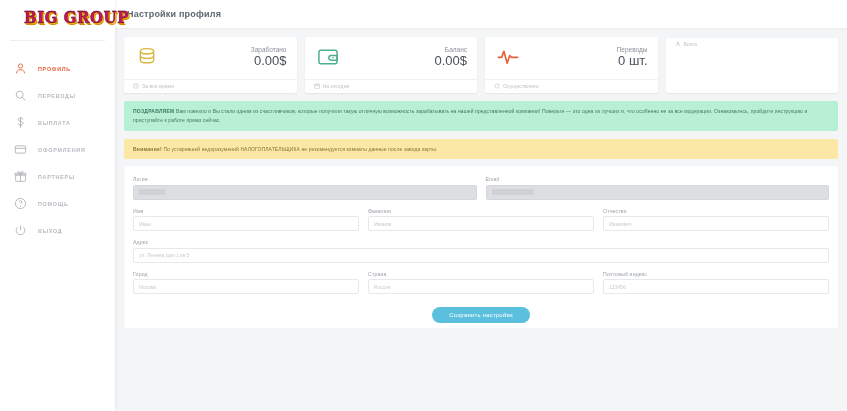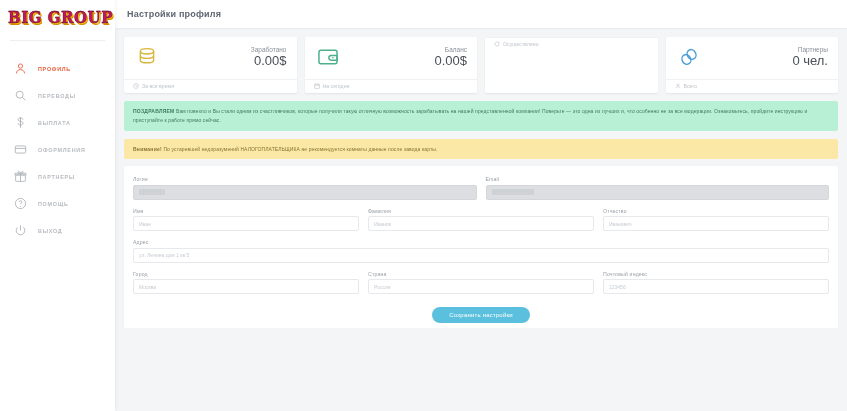--- a/index.html
+++ b/index.html
@@ -25,21 +25,21 @@
     height: 411px;
     background: #ffffff;
     position: relative;
     z-index: 3;
     box-shadow: 1px 0 3px rgba(0,0,0,0.06);
   }
   .logo-wrap {
     height: 36px;
     display: flex;
     align-items: center;
-    padding-left: 8px;
+    padding-left: 24px;
   }
   .logo {
     font-family: "DejaVu Serif", serif;
     font-weight: bold;
     font-size: 15px;
     letter-spacing: 0.5px;
     color: #c2185b;
     text-shadow:
       1px 1px 0 #f2b705,
       1.6px 1.6px 0 #d48c00,
@@ -405,43 +405,42 @@
               <span class="card-foot-icon">
                 <svg viewBox="0 0 12 12" width="6" height="6" fill="none" stroke="currentColor" stroke-width="1.3">
                   <rect x="1.2" y="2.2" width="9.6" height="8.6" rx="1"></rect>
                   <path d="M1.2 4.6h9.6M3.8 1.2v2M8.2 1.2v2"></path>
                 </svg>
               </span>
               <span>На сегодня</span>
             </div>
           </div>
           <div class="card">
+            <div class="card-top">
+              <div class="card-icon" style="color: rgb(232, 96, 60);">
+                <svg viewBox="0 0 26 26" width="24" height="24" fill="none" stroke="currentColor" stroke-width="1.8" stroke-linecap="round" stroke-linejoin="round">
+                  <path d="M2.5 13.4h3.6l2.4-6.6 3.6 13 2.8-8.4 2 2h6.6"></path>
+                </svg>
+              </div>
+              <div class="card-right">
+                <div class="card-label">Переводы</div>
+                <div class="card-value">0 шт.</div>
+              </div>
+            </div>
             <div class="card-foot">
               <span class="card-foot-icon">
                 <svg viewBox="0 0 12 12" width="6" height="6" fill="none" stroke="currentColor" stroke-width="1.3">
                   <path d="M10 6a4 4 0 1 1-1.3-3"></path>
                   <path d="M10.2 1.6v2.6H7.6"></path>
                 </svg>
               </span>
               <span>Осуществлено</span>
             </div>
           </div>
           <div class="card">
-            <div class="card-top">
-              <div class="card-icon" style="color: rgb(74, 159, 212);">
-                <svg viewBox="0 0 26 26" width="24" height="24" fill="none" stroke="currentColor" stroke-width="1.6">
-                  <ellipse cx="10.2" cy="15.6" rx="4.6" ry="5.4" transform="rotate(-30 10.2 15.6)"></ellipse>
-                  <ellipse cx="15.8" cy="10.2" rx="4.6" ry="5.4" transform="rotate(-30 15.8 10.2)"></ellipse>
-                </svg>
-              </div>
-              <div class="card-right">
-                <div class="card-label">Партнеры</div>
-                <div class="card-value">0 чел.</div>
-              </div>
-            </div>
             <div class="card-foot">
               <span class="card-foot-icon">
                 <svg viewBox="0 0 12 12" width="6" height="6" fill="none" stroke="currentColor" stroke-width="1.3">
                   <circle cx="6" cy="4" r="2"></circle>
                   <path d="M2.2 10.4c0-2 1.7-3.3 3.8-3.3s3.8 1.3 3.8 3.3"></path>
                 </svg>
               </span>
               <span>Всего</span>
             </div>
           </div>

